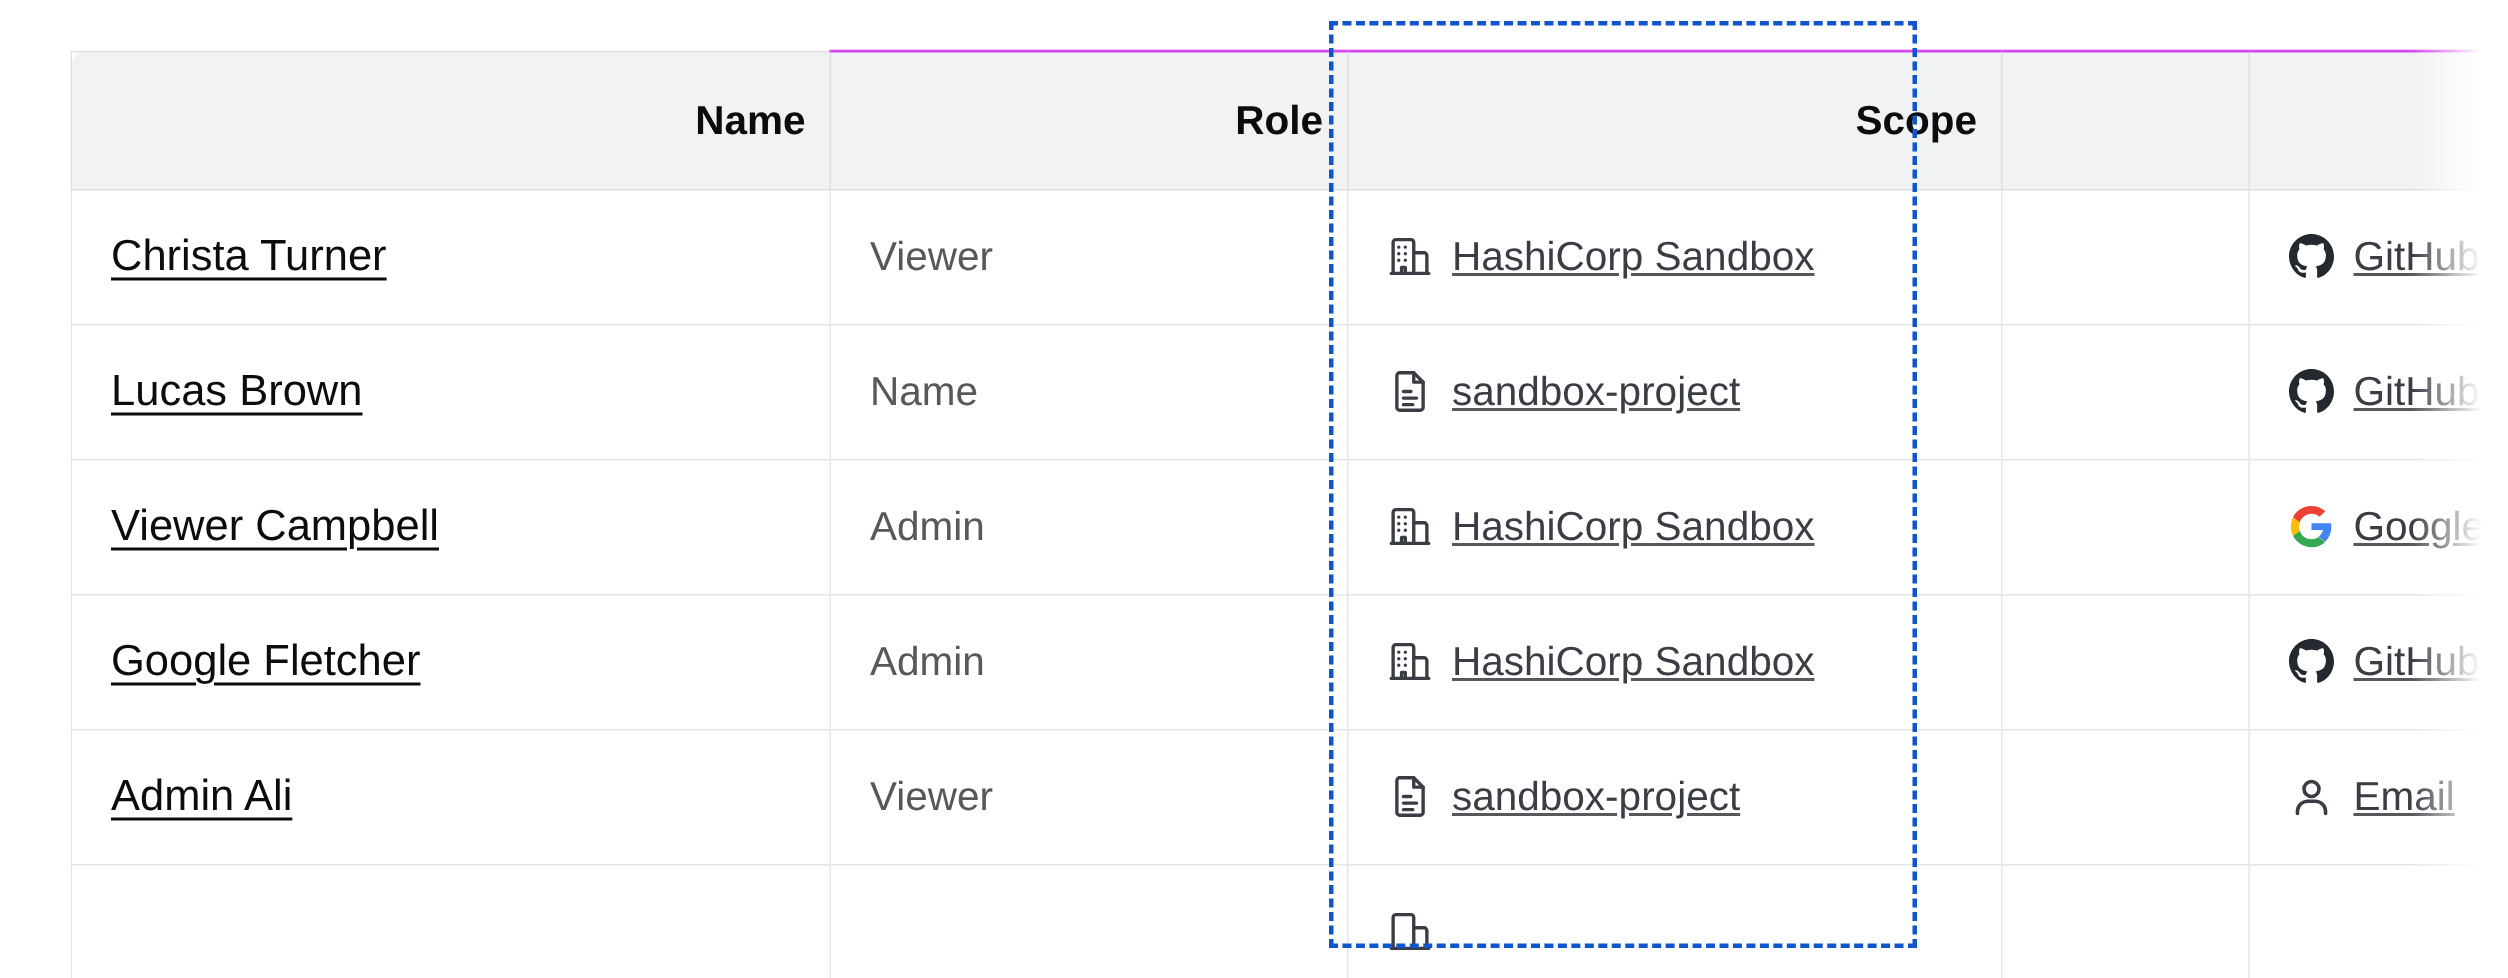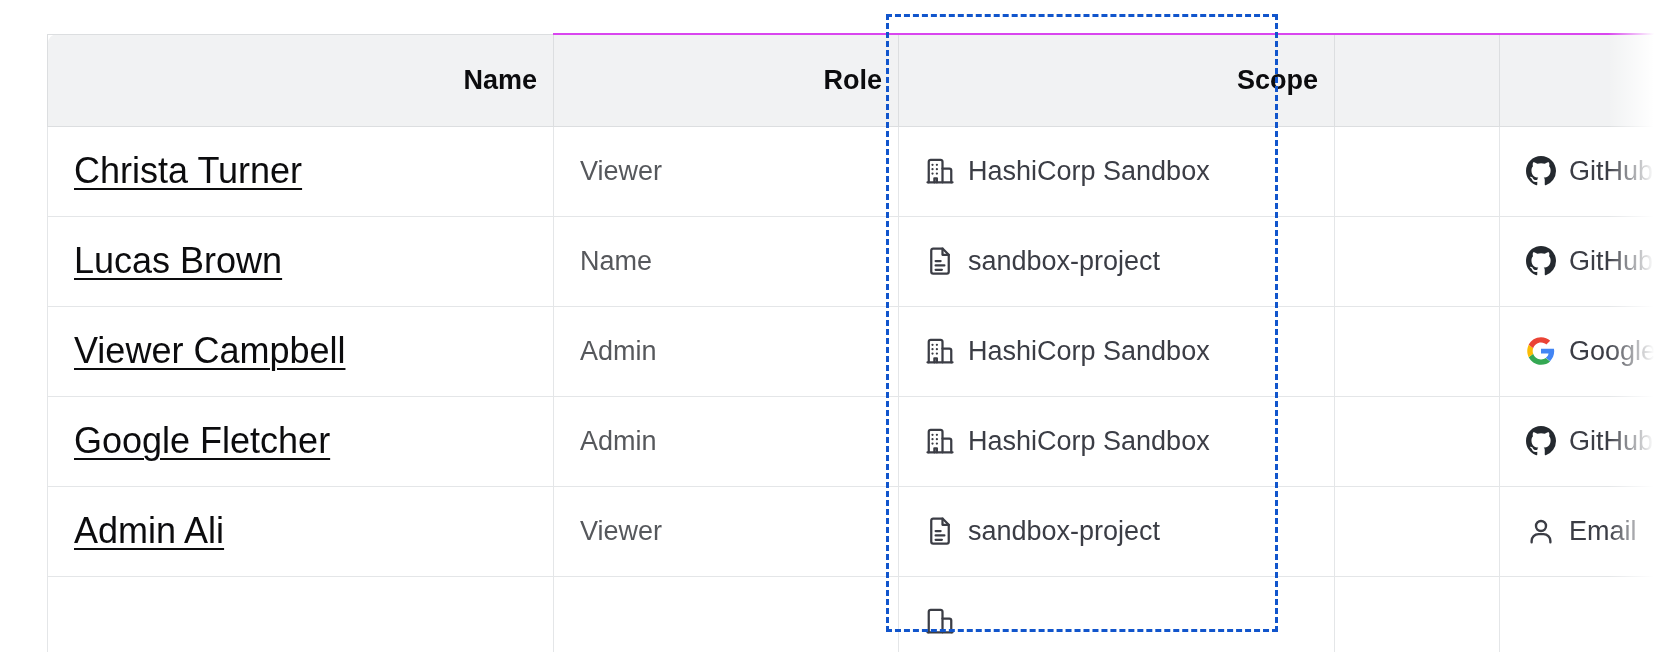--- a/index.html
+++ b/index.html
@@ -77,28 +77,29 @@
   .col-role   { width: 345px; }
   .col-scope  { width: 436px; margin-top: 44px; }
   .col-blank  { width: 165px; }
   .col-method { width: 408px; }
 
   .name-link {
     color: #0c0c0e;
     text-decoration: underline;
     text-underline-offset: 5px;
     text-decoration-thickness: 2px;
-    font-size: 36px;
+    font-size: 29px;
     cursor: pointer;
   }
 
   .cell-flex {
     display: flex;
     align-items: center;
     gap: 13px;
+    text-decoration: underline;
   }
   .cell-flex .label { color: #3b3d45; font-size: 27px; }
 
   .ic { flex: 0 0 auto; display: block; }
 
   
   .selection-box {
     position: absolute;
     left: 886px;
     top: 14px;

